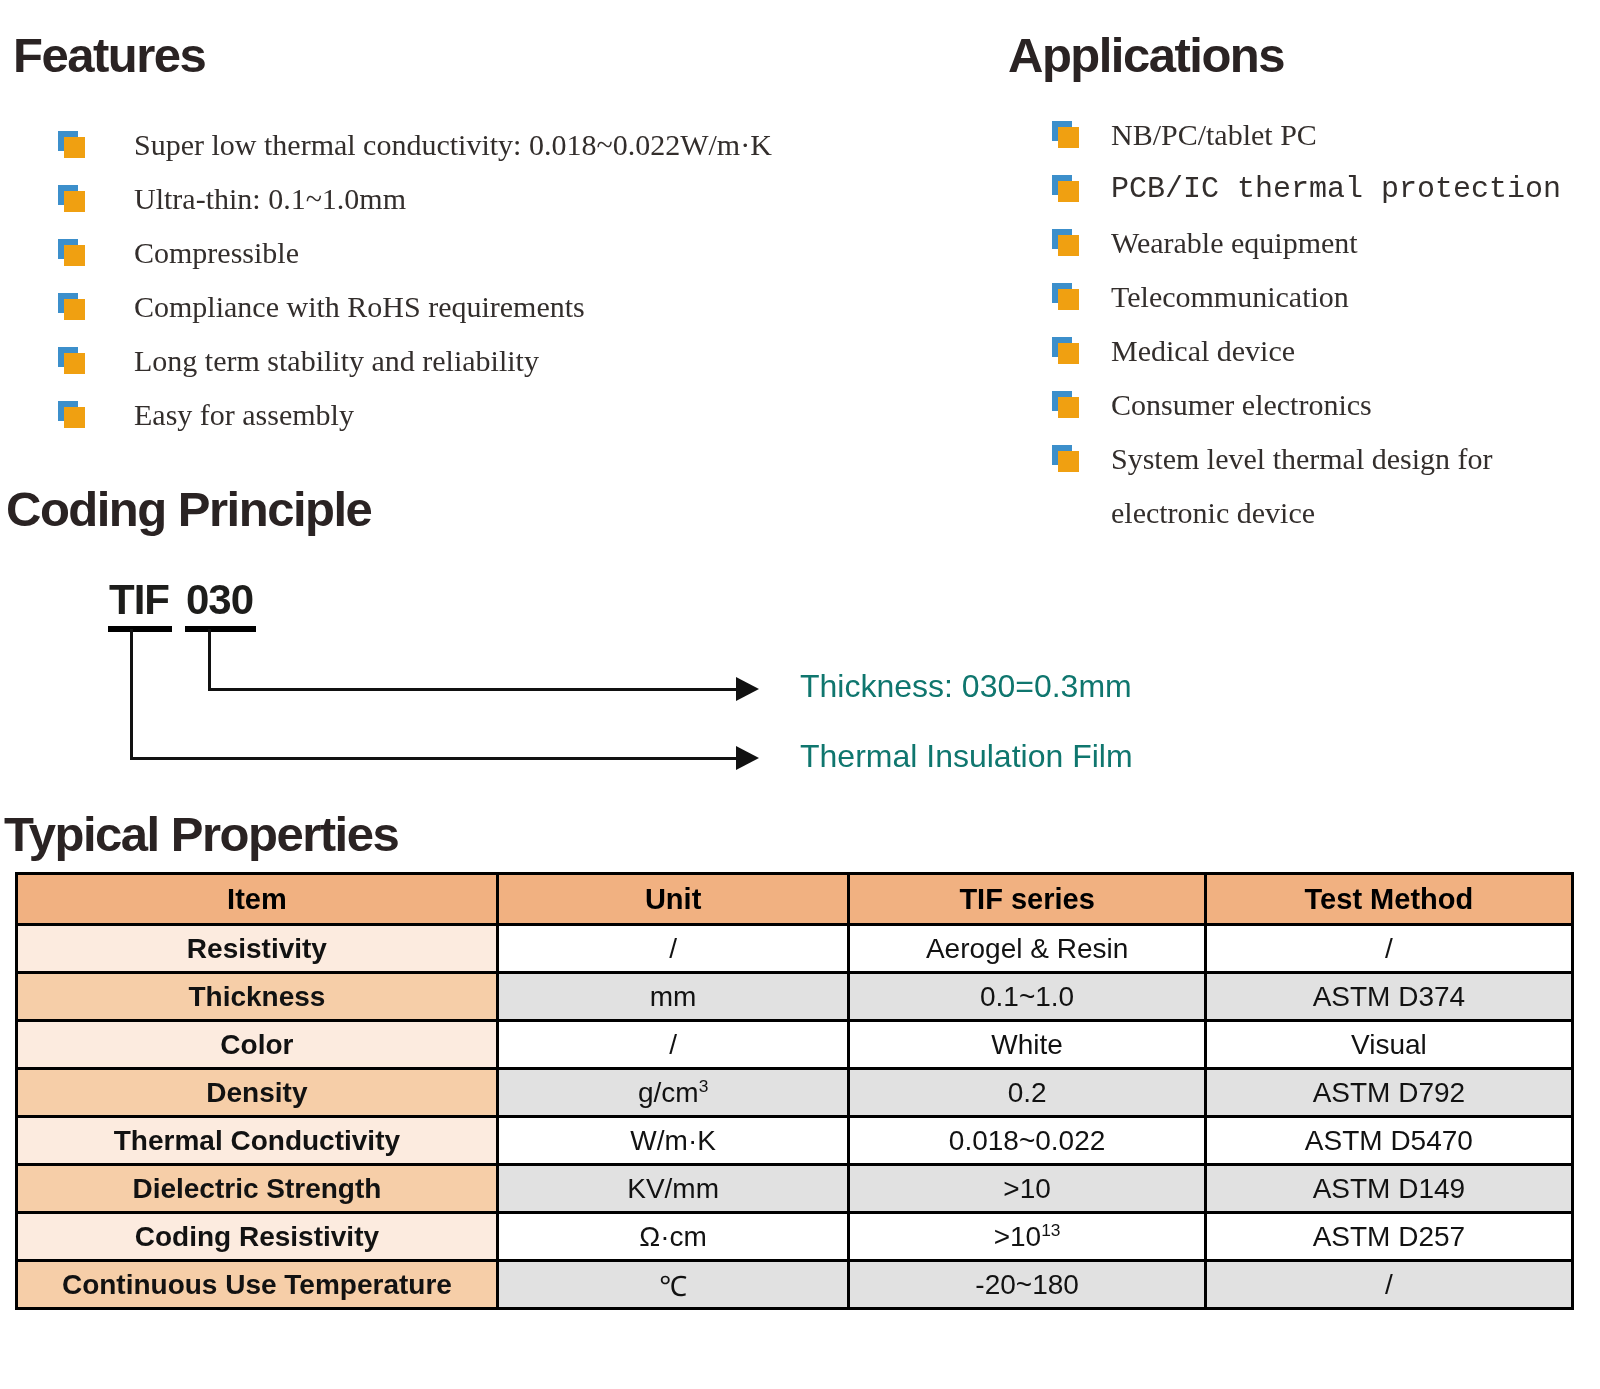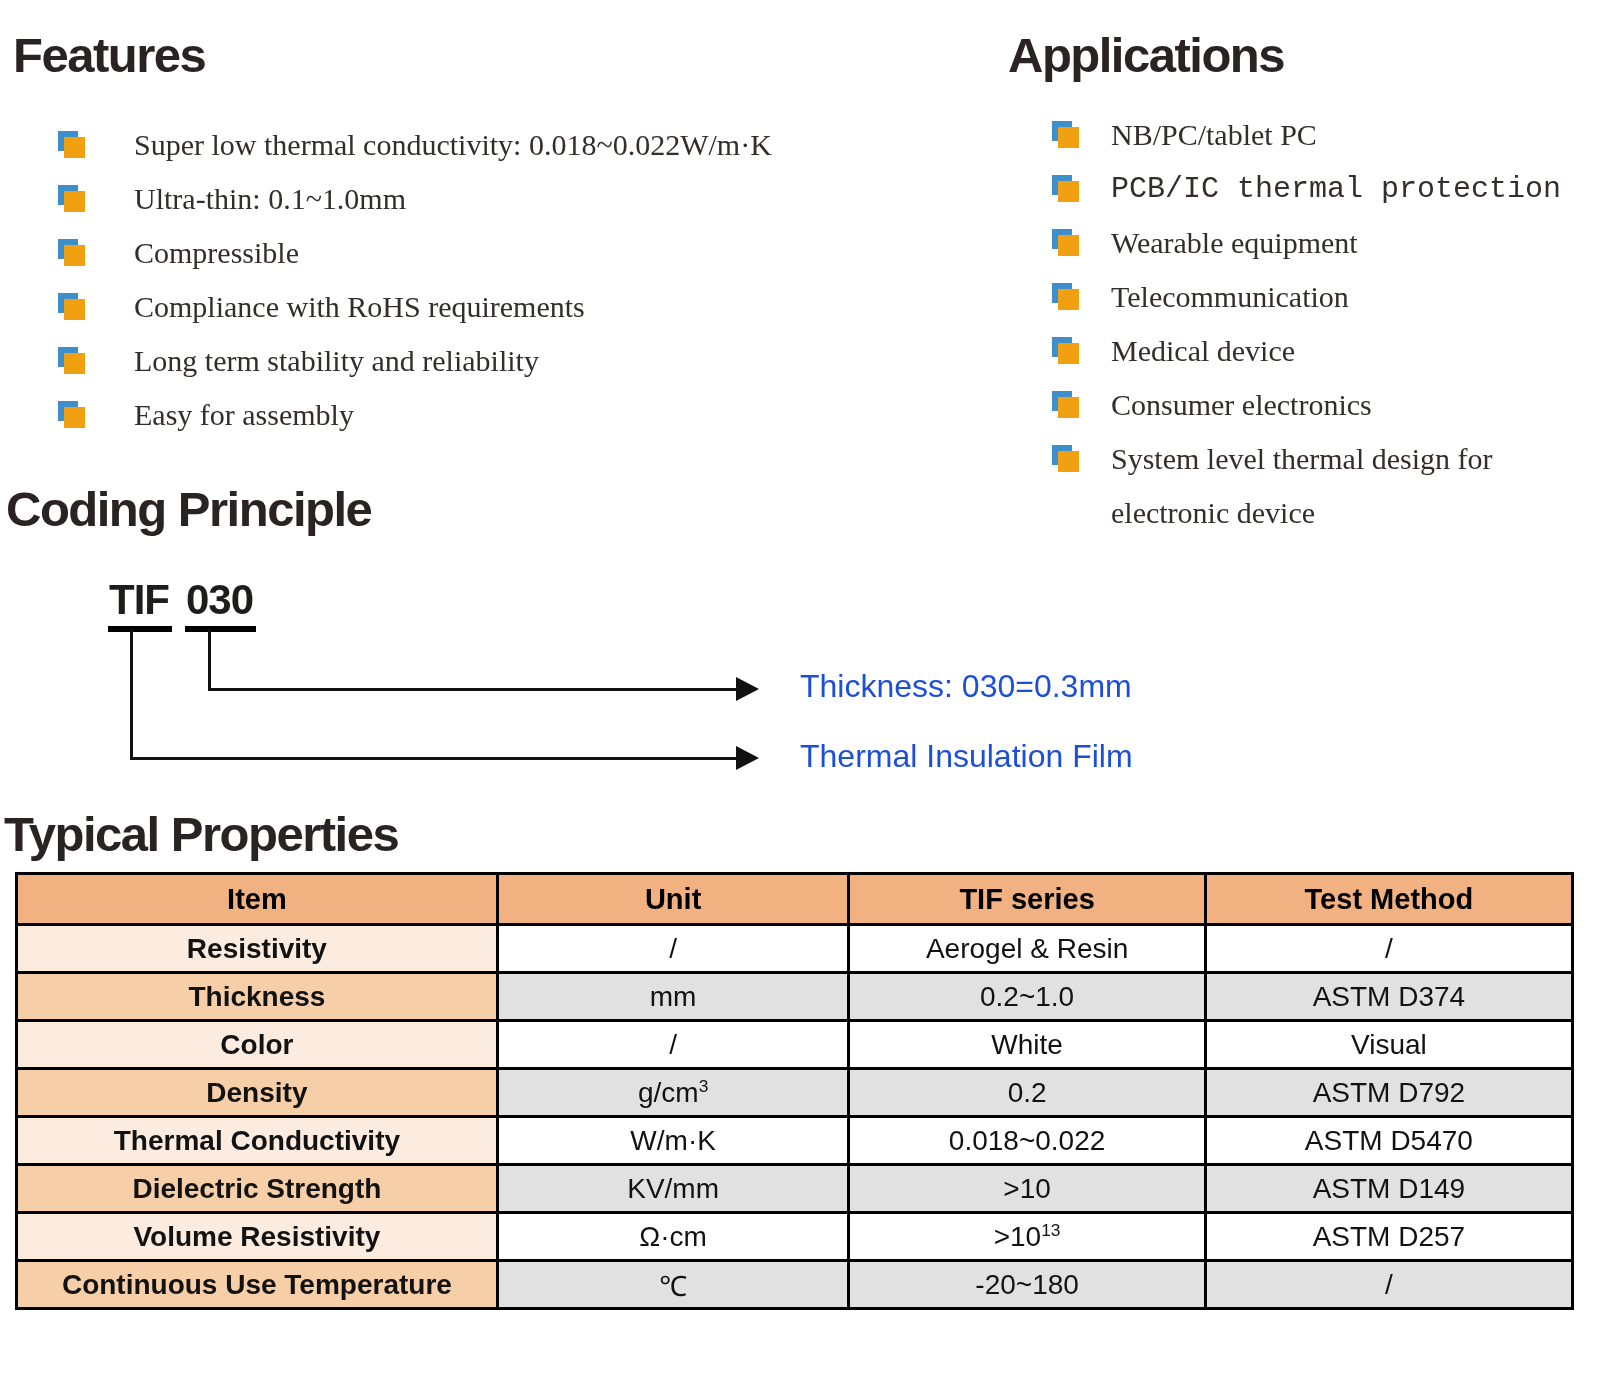--- a/index.html
+++ b/index.html
@@ -39,21 +39,21 @@
     padding:0 3px 2px 1px;
   }
   .code span.first { margin-right:13px; }
   .dline { position:absolute; background:#111111; }
   .arrowhead {
     position:absolute; width:0; height:0;
     border-left:23px solid #111111;
     border-top:12px solid transparent; border-bottom:12px solid transparent;
   }
   .code-label {
-    position:absolute; left:800px; font-size:32px; color:#1d4ed8;
+    position:absolute; left:800px; font-size:32px; color:#0f766e;
     font-family:"Liberation Sans", sans-serif; white-space:nowrap;
   }
   
   .props {
     position:absolute; left:15px; top:872px; width:1559px;
     border-collapse:collapse; table-layout:fixed;
   }
   .props th, .props td {
     border:3px solid var(--table_border, #000000);
     text-align:center; vertical-align:middle; padding:0; overflow:hidden;
@@ -131,21 +131,21 @@
     <tbody>
       <tr class="row-even">
         <td class="col-item">Resistivity</td>
         <td>/</td>
         <td>Aerogel &amp; Resin</td>
         <td>/</td>
       </tr>
       <tr class="row-odd">
         <td class="col-item">Thickness</td>
         <td>mm</td>
-        <td>0.2~1.0</td>
+        <td>0.1~1.0</td>
         <td>ASTM D374</td>
       </tr>
       <tr class="row-even">
         <td class="col-item">Color</td>
         <td>/</td>
         <td>White</td>
         <td>Visual</td>
       </tr>
       <tr class="row-odd">
         <td class="col-item">Density</td>
@@ -159,21 +159,21 @@
         <td>0.018~0.022</td>
         <td>ASTM D5470</td>
       </tr>
       <tr class="row-odd">
         <td class="col-item">Dielectric Strength</td>
         <td>KV/mm</td>
         <td>&gt;10</td>
         <td>ASTM D149</td>
       </tr>
       <tr class="row-even">
-        <td class="col-item">Volume Resistivity</td>
+        <td class="col-item">Coding Resistivity</td>
         <td>Ω·cm</td>
         <td><span>&gt;10</span><sup>13</sup></td>
         <td>ASTM D257</td>
       </tr>
       <tr class="row-odd">
         <td class="col-item">Continuous Use Temperature</td>
         <td>℃</td>
         <td>-20~180</td>
         <td>/</td>
       </tr>

